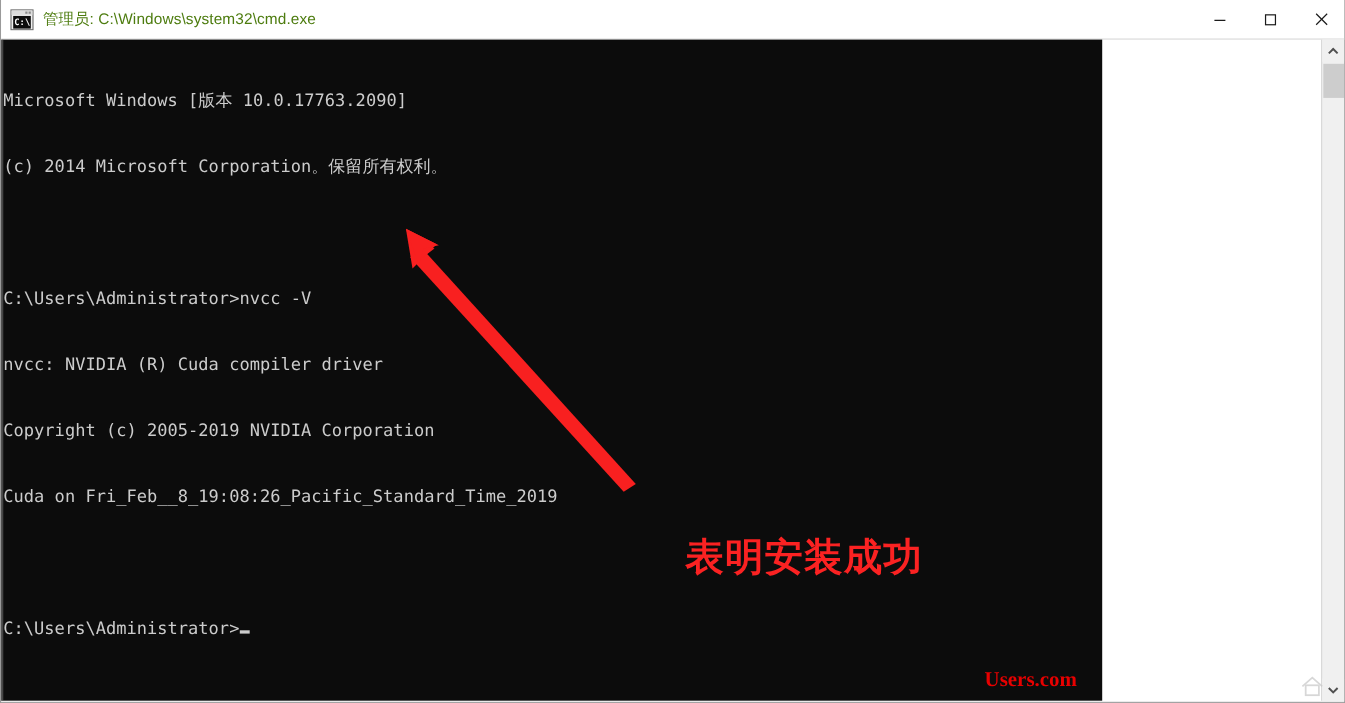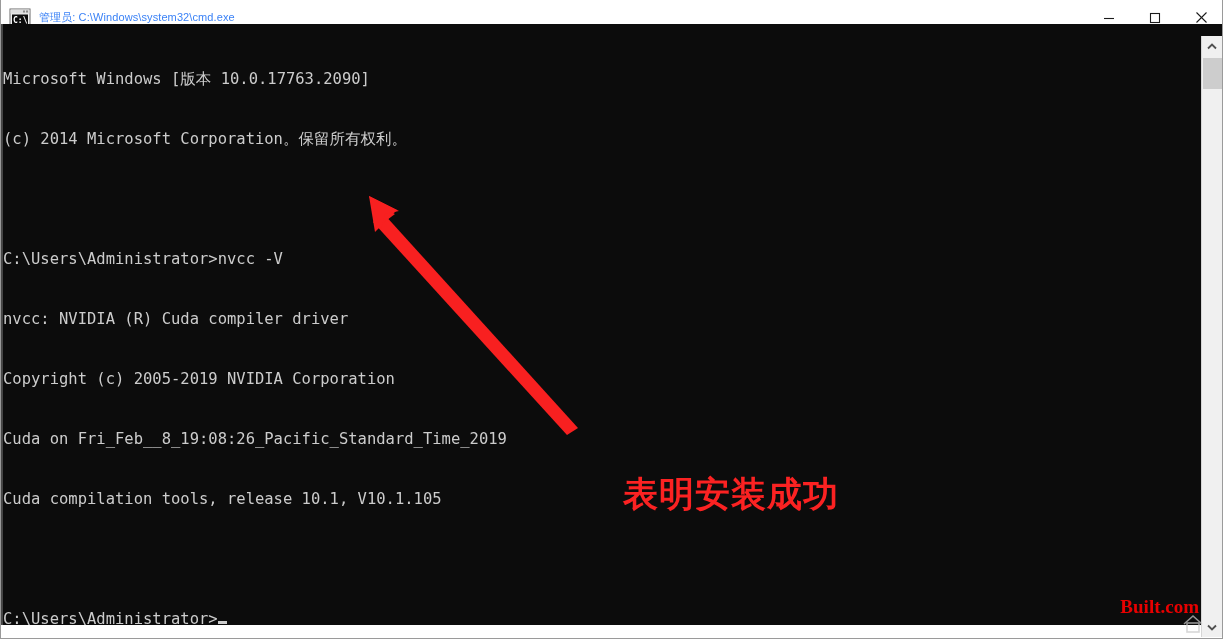--- a/index.html
+++ b/index.html
@@ -46,44 +46,44 @@
   }
   #app-icon {
     width: 22px;
     height: 20px;
     flex: 0 0 auto;
     margin-right: 8px;
     position: relative;
   }
   #title-text {
     font-family: "Liberation Sans", sans-serif;
-    font-size: 11px;
-    color: #3b82f6;
+    font-size: 14px;
+    color: #4d7c0f;
     white-space: nowrap;
     letter-spacing: 0.1px;
   }
   .win-btn {
     width: 46px;
     height: 35px;
     flex: 0 0 auto;
     display: flex;
     align-items: center;
     justify-content: center;
     background: transparent;
     border: none;
     padding: 0;
   }
   .win-btn svg { display: block; }
 
   
   #console {
     position: absolute;
     left: 0;
-    top: 24px;
-    width: 1221px;
+    top: 36px;
+    width: 1001px;
     height: 601px;
     background: #0c0c0c;
     overflow: hidden;
   }
   #console-edge {
     position: absolute;
     left: 0; top: 0;
     width: 2px;
     height: 601px;
     background: #767676;
@@ -236,35 +236,34 @@
     <div id="console-edge"></div>
 
     <div id="console-text">
       <div class="line">Microsoft Windows [版本 10.0.17763.2090]</div>
       <div class="line">(c) 2014 Microsoft Corporation。保留所有权利。</div>
       <div class="line"></div>
       <div class="line">C:\Users\Administrator&gt;nvcc -V</div>
       <div class="line">nvcc: NVIDIA (R) Cuda compiler driver</div>
       <div class="line">Copyright (c) 2005-2019 NVIDIA Corporation</div>
       <div class="line">Cuda on Fri_Feb__8_19:08:26_Pacific_Standard_Time_2019</div>
-      <div class="line">Cuda compilation tools, release 10.1, V10.1.105</div>
       <div class="line"></div>
       <div class="line"><span>C:\Users\Administrator&gt;</span><span id="cursor"></span></div>
     </div>
 
     <svg id="annotation-arrow" viewBox="0 0 1221 601">
       <polygon points="577,404 382,189 372,198 566,411" fill="#f82020"></polygon>
       <polygon points="368,172 396,186 374,208" fill="#f82020"></polygon>
       <polygon points="372,180 394,190 378,202" fill="#f82020"></polygon>
       <path d="M368,172 L398,187 L384,190 L380,205 Z" fill="#f82020"></path>
     </svg>
 
     <div id="annotation-caption">表明安装成功</div>
 
-    <div id="watermark-site">Built.com</div>
+    <div id="watermark-site">Users.com</div>
 
   </div>
 
   <div id="scrollbar">
     <div id="sb-track"></div>
     <div class="sb-arrow" id="sb-arrow-up">
       <svg width="10" height="7" viewBox="0 0 10 7">
         <polyline points="1,5.5 5,1.5 9,5.5" fill="none" stroke="#505050" stroke-width="1.8"></polyline>
       </svg>
     </div>

